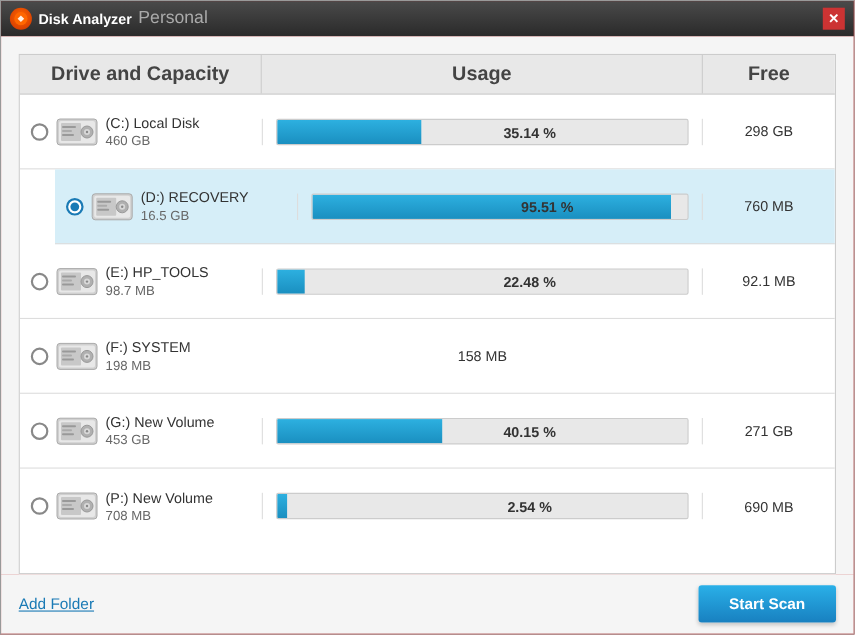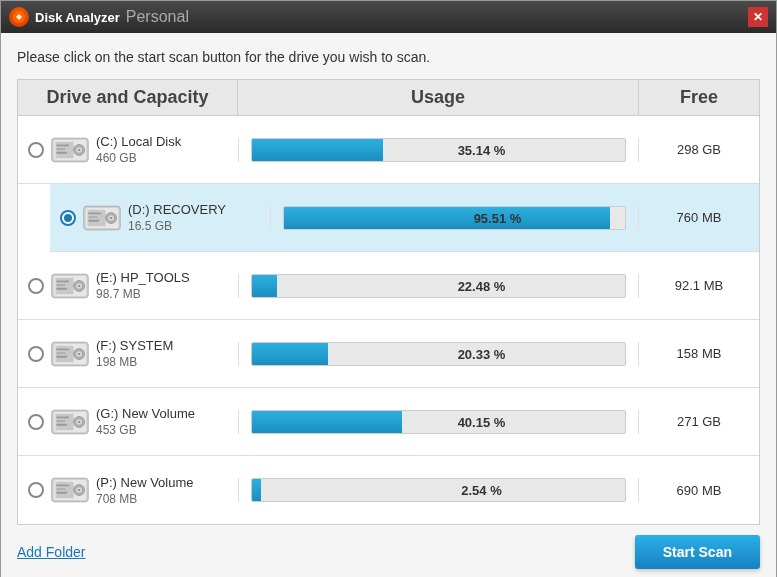--- a/index.html
+++ b/index.html
@@ -252,21 +252,20 @@
           <path d="M4 7 L7 4 L10 7 L7 10 Z" fill="white" opacity="0.9"></path>
         </svg>
       </div>
       <span class="title-text">Disk Analyzer</span>
       <span class="title-badge">Personal</span>
     </div>
     <button class="close-btn">✕</button>
   </div>
 
   <div class="content">
-    <div class="instruction">Please click on the start scan button for the drive you wish to scan.</div>
 
     <div class="drive-table">
 
       <div class="table-header">
         <div class="table-header-cell">Drive and Capacity</div>
         <div class="table-header-cell">Usage</div>
         <div class="table-header-cell">Free</div>
       </div>
 
       <div class="table-body" id="table-body">
@@ -361,26 +360,20 @@
       <circle cx="32" cy="19" r="6" fill="#b0b0b0" stroke="#999" stroke-width="1"></circle>
       <circle cx="32" cy="19" r="3" fill="#d8d8d8"></circle>
       <circle cx="32" cy="19" r="1.2" fill="#888"></circle>
       <rect x="7" y="13" width="14" height="2" rx="1" fill="#999"></rect>
       <rect x="7" y="17" width="10" height="2" rx="1" fill="#aaa"></rect>
       <rect x="7" y="21" width="12" height="2" rx="1" fill="#999"></rect>
     </svg></div>
         <div class="drive-details">
           <span class="drive-label">(F:)  SYSTEM</span>
           <span class="drive-size">198 MB</span>
-        </div>
-      </div>
-      <div class="usage-cell">
-        <div class="usage-bar-container">
-          <div class="usage-bar-fill" style="width: 20.33%"></div>
-          <span class="usage-bar-text">20.33 %</span>
         </div>
       </div>
       <div class="free-cell">158 MB</div>
     </div>
           <div class="drive-row">
       <div class="drive-info-cell">
         <div class="radio-btn "></div>
         <div class="drive-icon"><svg class="hdd-icon" viewBox="0 0 44 38" xmlns="http://www.w3.org/2000/svg">
       <rect x="2" y="6" width="40" height="26" rx="3" fill="#d0d0d0" stroke="#aaa" stroke-width="1"></rect>
       <rect x="4" y="8" width="36" height="22" rx="2" fill="#e8e8e8"></rect>

